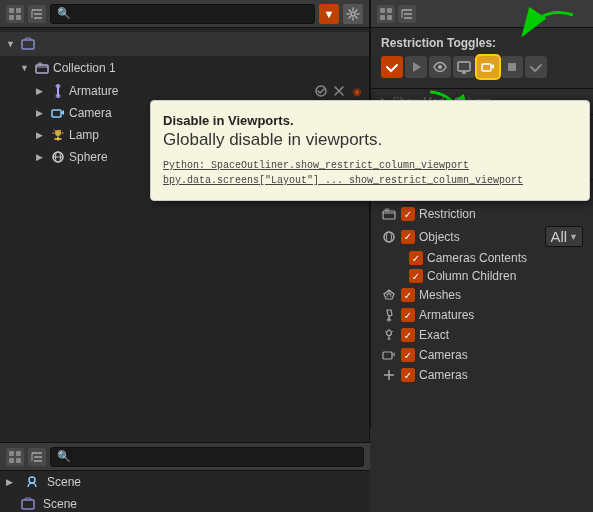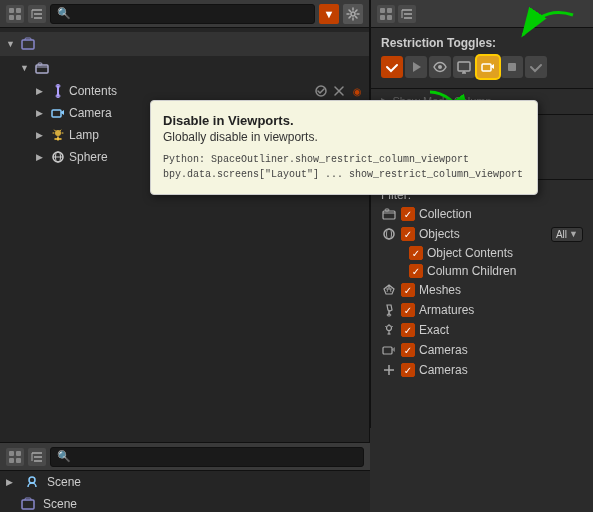--- a/index.html
+++ b/index.html
@@ -125,48 +125,49 @@
       justify-content: center;
       font-size: 10px;
       color: #888;
     }
 
     
     .tooltip-popup {
       position: absolute;
       left: 150px;
       top: 100px;
-      width: 388px;
+      width: 440px;
       background: #f5f5e0;
       border: 1px solid #ccc;
       border-radius: 4px;
       padding: 12px;
       z-index: 100;
       color: #222;
       box-shadow: 2px 2px 8px rgba(0,0,0,0.5);
     }
 
     .tooltip-title {
       font-size: 13px;
       font-weight: bold;
       color: #222;
       margin-bottom: 2px;
     }
 
     .tooltip-subtitle {
-      font-size: 12px;
+      font-size: 17px;
       color: #333;
       margin-bottom: 8px;
     }
 
     .tooltip-code {
       font-family: 'Courier New', monospace;
       font-size: 10px;
       color: #444;
       line-height: 1.5;
+      text-decoration: underline;
     }
 
     
     .right-panel {
       position: absolute;
       right: 0;
       top: 0;
       width: 223px;
       height: 428px;
       background: #2b2b2b;
@@ -375,32 +376,33 @@
 
     <div class="tree-item" style="height:24px; padding-left:20px;">
       <span class="tree-arrow">▼</span>
       <span class="tree-icon icon-collection">
         <svg width="14" height="14" viewBox="0 0 14 14">
           <rect x="1" y="4" width="12" height="8" rx="1" fill="none" stroke="#aaaacc" stroke-width="1.5"></rect>
           <path d="M1 6h12" stroke="#aaaacc" stroke-width="1"></path>
           <rect x="3" y="2" width="4" height="2" rx="1" fill="none" stroke="#aaaacc" stroke-width="1"></rect>
         </svg>
       </span>
+      <span class="tree-label">Collection 1</span>
     </div>
 
     <div class="tree-item" style="padding-left:36px;">
       <span class="tree-arrow">▶</span>
       <span class="tree-icon" style="color:#b0a0ff;">
         <svg width="14" height="14" viewBox="0 0 14 14">
           <line x1="7" y1="2" x2="7" y2="12" stroke="#b0a0ff" stroke-width="2" stroke-linecap="round"></line>
           <ellipse cx="7" cy="2" rx="2" ry="1.5" fill="none" stroke="#b0a0ff" stroke-width="1"></ellipse>
           <ellipse cx="7" cy="12" rx="2" ry="1.5" fill="none" stroke="#b0a0ff" stroke-width="1"></ellipse>
         </svg>
       </span>
-      <span class="tree-label">Contents</span>
+      <span class="tree-label">Armature</span>
       <div class="tree-actions">
         <span class="action-icon">
           <svg width="14" height="14" viewBox="0 0 14 14">
             <circle cx="7" cy="7" r="5" fill="none" stroke="#888" stroke-width="1.5"></circle>
             <path d="M4 7l2 2 4-4" stroke="#888" stroke-width="1.5" stroke-linecap="round" fill="none"></path>
           </svg>
         </span>
         <span class="action-icon">
           <svg width="14" height="14" viewBox="0 0 14 14">
             <path d="M3 3l8 8M11 3l-8 8" stroke="#888" stroke-width="1.5" stroke-linecap="round"></path>
@@ -574,41 +576,41 @@
 
   <div class="filter-header">
     <div class="filter-icon">
       <svg width="14" height="14" viewBox="0 0 14 14">
         <rect x="1" y="4" width="12" height="8" rx="1" fill="none" stroke="#aaa" stroke-width="1.2"></rect>
         <path d="M1 6h12" stroke="#aaa" stroke-width="1"></path>
         <rect x="3" y="2" width="4" height="2" rx="1" fill="none" stroke="#aaa" stroke-width="1"></rect>
       </svg>
     </div>
     <div class="checkbox checked-orange">✓</div>
-    <span class="filter-label">Collection</span>
+    <span class="filter-label">Restriction</span>
   </div>
 
   <div style="display:flex; align-items:center; padding: 2px 10px; gap:4px;">
     <div class="filter-icon">
       <svg width="14" height="14" viewBox="0 0 14 14">
         <circle cx="7" cy="7" r="5" fill="none" stroke="#aaa" stroke-width="1.5"></circle>
         <ellipse cx="7" cy="7" rx="2.5" ry="5" fill="none" stroke="#aaa" stroke-width="1"></ellipse>
       </svg>
     </div>
     <div class="checkbox checked-orange">✓</div>
     <span class="filter-label">Objects</span>
     <div style="margin-left:auto; display:flex; align-items:center; background:#3a3a3a; border:1px solid #111; border-radius:3px; padding:1px 4px; gap:2px; cursor:pointer;">
-      <span style="font-size:10px; color:#ccc;">All</span>
+      <span style="font-size:15px; color:#ccc;">All</span>
       <span style="font-size:9px; color:#aaa;">▼</span>
     </div>
   </div>
 
   <div style="display:flex; align-items:center; padding: 2px 10px 2px 38px; gap:4px;">
     <div class="checkbox checked-orange">✓</div>
-    <span class="filter-label">Object Contents</span>
+    <span class="filter-label">Cameras Contents</span>
   </div>
 
   <div style="display:flex; align-items:center; padding: 2px 10px 2px 38px; gap:4px;">
     <div class="checkbox checked-orange">✓</div>
     <span class="filter-label">Column Children</span>
   </div>
 
   <div class="filter-header">
     <div class="filter-icon">
       <svg width="14" height="14" viewBox="0 0 14 14">

